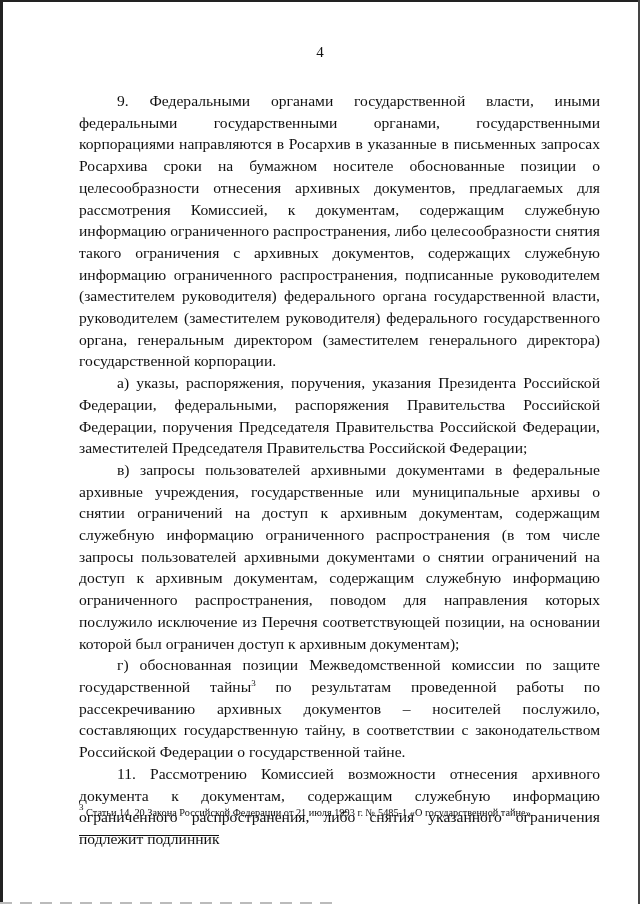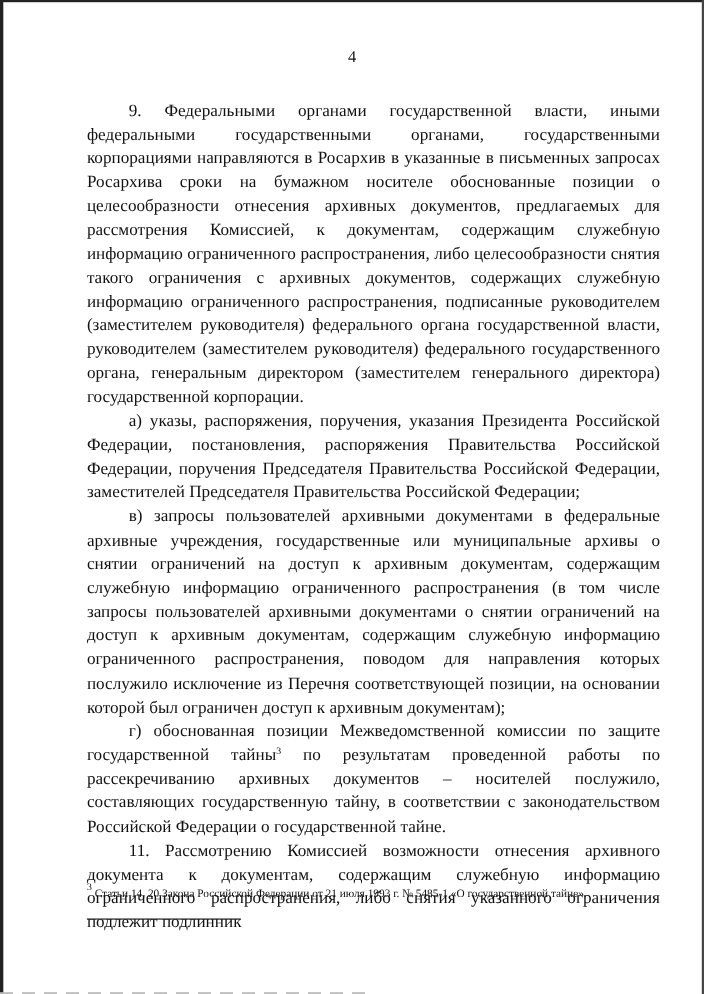--- a/index.html
+++ b/index.html
@@ -89,20 +89,20 @@
 
 <div class="scan-top"></div>
 <div class="scan-left"></div>
 <div class="scan-right"></div>
 <div class="scan-bottom"></div>
 
 <div class="page-number">4</div>
 
 <div class="content">
   <p class="para">9. Федеральными органами государственной власти, иными федеральными государственными органами, государственными корпорациями направляются в Росархив в указанные в письменных запросах Росархива сроки на бумажном носителе обоснованные позиции о целесообразности отнесения архивных документов, предлагаемых для рассмотрения Комиссией, к документам, содержащим служебную информацию ограниченного распространения, либо целесообразности снятия такого ограничения с архивных документов, содержащих служебную информацию ограниченного распространения, подписанные руководителем (заместителем руководителя) федерального органа государственной власти, руководителем (заместителем руководителя) федерального государственного органа, генеральным директором (заместителем генерального директора) государственной корпорации.</p>
-  <p class="para">а) указы, распоряжения, поручения, указания Президента Российской Федерации, постановления, распоряжения Правительства Российской Федерации, поручения Председателя Правительства Российской Федерации, заместителей Председателя Правительства Российской Федерации;</p>
+  <p class="para">а) указы, распоряжения, поручения, указания Президента Российской Федерации, федеральными, распоряжения Правительства Российской Федерации, поручения Председателя Правительства Российской Федерации, заместителей Председателя Правительства Российской Федерации;</p>
   <p class="para">в) запросы пользователей архивными документами в федеральные архивные учреждения, государственные или муниципальные архивы о снятии ограничений на доступ к архивным документам, содержащим служебную информацию ограниченного распространения (в том числе запросы пользователей архивными документами о снятии ограничений на доступ к архивным документам, содержащим служебную информацию ограниченного распространения, поводом для направления которых послужило исключение из Перечня соответствующей позиции, на основании которой был ограничен доступ к архивным документам);</p>
   <p class="para"><span>г) обоснованная позиции Межведомственной комиссии по защите государственной тайны</span><sup>3</sup><span> по результатам проведенной работы по рассекречиванию архивных документов – носителей послужило, составляющих государственную тайну, в соответствии с законодательством Российской Федерации о государственной тайне.</span></p>
   <p class="para">11. Рассмотрению Комиссией возможности отнесения архивного документа к документам, содержащим служебную информацию ограниченного распространения, либо снятия указанного ограничения подлежит подлинник</p>
 </div>
 
 <div class="footnote-rule"></div>
 <div class="footnote"><sup>3</sup><span> Статьи 14, 20 Закона Российской Федерации от 21 июля 1993 г. № 5485-1 «О государственной тайне».</span></div>
 
 </body></html>

